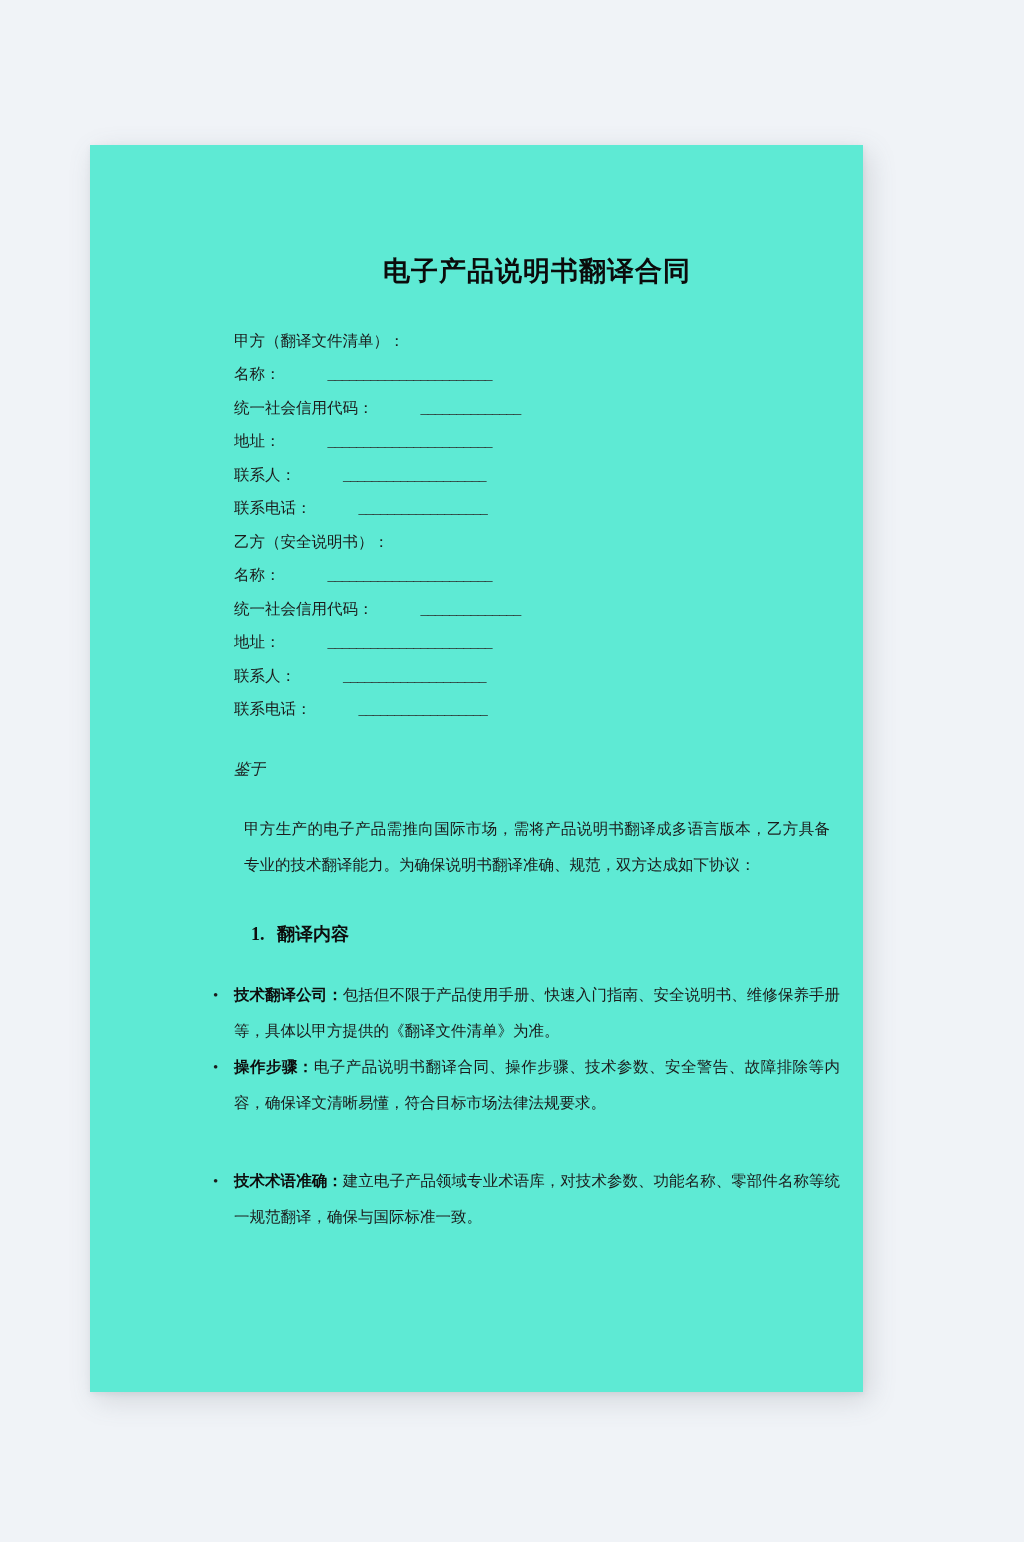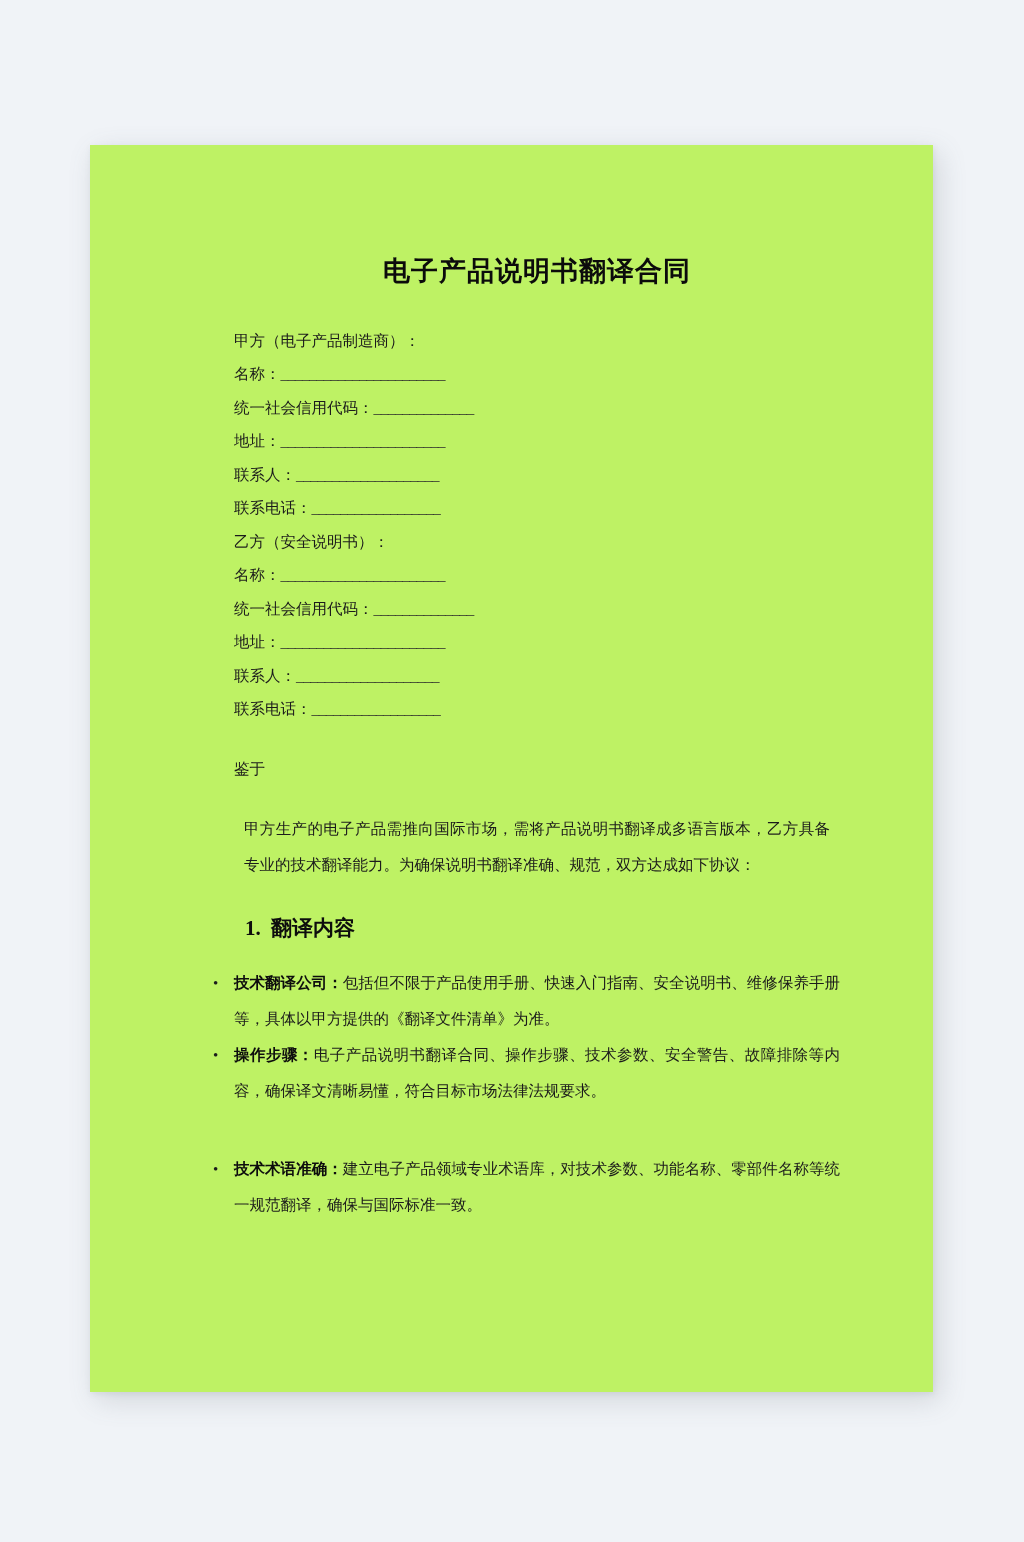--- a/index.html
+++ b/index.html
@@ -19,23 +19,23 @@
     position: relative;
     width: 1024px;
     height: 1542px;
   }
 
   
   .page {
     position: absolute;
     left: 90px;
     top: 145px;
-    width: 843px;
+    width: 773px;
     height: 1247px;
-    background: #bef264;
+    background: #5eead4;
     box-shadow: 6px 8px 26px rgba(90, 100, 110, 0.20),
                 1px 2px 6px rgba(90, 100, 110, 0.10);
     box-sizing: border-box;
   }
 
   .page-body {
     position: absolute;
     left: 144px;           
     top: 110px;
     width: 606px;          
@@ -61,48 +61,50 @@
     font-size: 15.5px;
     line-height: 33.5px;
     color: #1b1b1b;
     white-space: nowrap;
   }
 
   .blank {
     font-family: "Liberation Serif", "DejaVu Serif", serif;
     letter-spacing: -0.6px;
     color: #2a2a2a;
+    margin-left: 47px;
   }
 
   .gap-sm { height: 16px; }
   .gap-md { height: 26px; }
 
   .para {
     font-size: 15.5px;
     line-height: 36px;
     color: #1b1b1b;
     text-align: justify;
     text-justify: inter-ideograph;
     margin: 10px;
   }
 
   .recital-label {
     font-size: 15.5px;
     line-height: 33.5px;
     color: #1b1b1b;
+    font-style: italic;
   }
 
   
   .section-heading {
-    font-size: 21px;
+    font-size: 18px;
     font-weight: bold;
     line-height: 33.5px;
     color: #0d0d0d;
     padding-left: 8px;
-    margin: 3px;
+    margin: 9px;
     white-space: nowrap;
   }
   .section-heading .num {
     display: inline-block;
     min-width: 26px;
   }
 
   
   .bullet-list {
     list-style: none;
@@ -134,21 +136,21 @@
 </style>
 </head>
 <body>
 
 <div class="canvas">
   <div class="page">
     <div class="page-body">
 
       <div class="doc-title">电子产品说明书翻译合同</div>
 
-      <div class="line">甲方（电子产品制造商）：</div>
+      <div class="line">甲方（翻译文件清单）：</div>
 
       <div class="line">
         <span>名称：</span><span class="blank">_______________________</span>
       </div>
       <div class="line">
         <span>统一社会信用代码：</span><span class="blank">______________</span>
       </div>
       <div class="line">
         <span>地址：</span><span class="blank">_______________________</span>
       </div>

